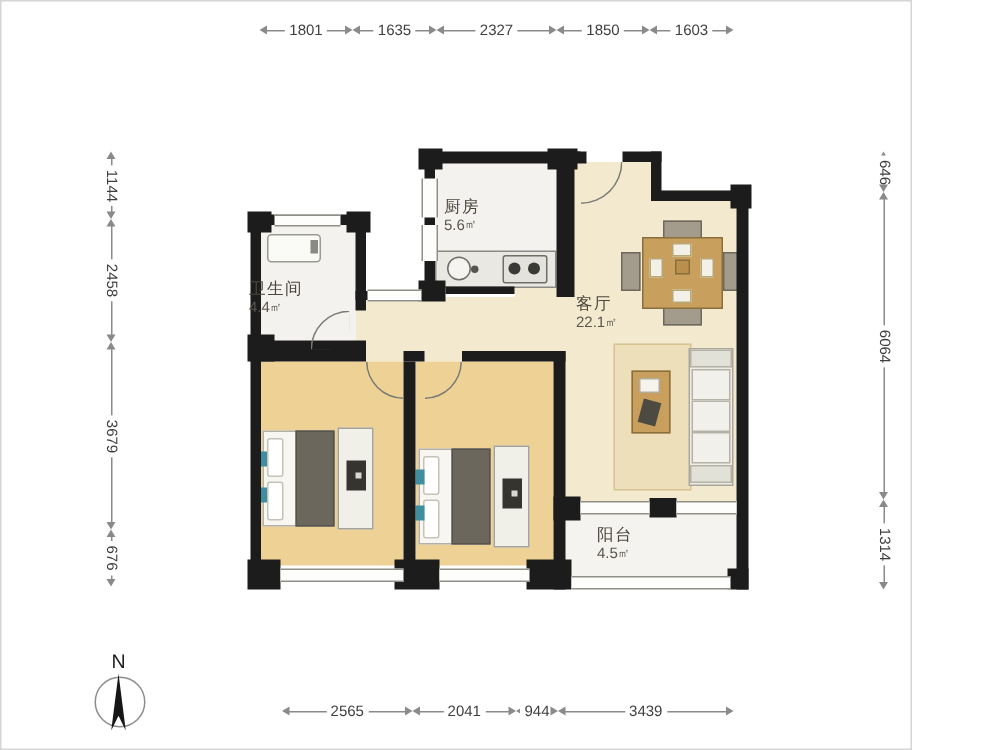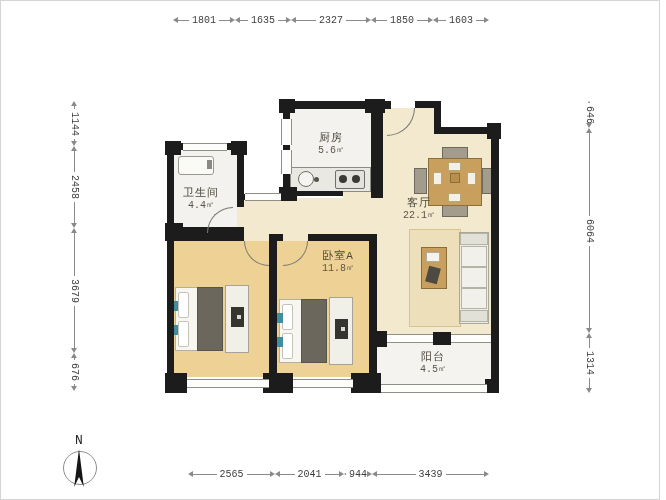--- a/index.html
+++ b/index.html
@@ -1,28 +1,28 @@
 <!DOCTYPE html>
 <html><head>
 <meta charset="utf-8">
 <style>
   html,body{margin:0;padding:0;background:#fff;}
-  .canvas{position:relative;width:660px;height:500px;background:#fff;border:1px solid #d5d5d5;
-          box-sizing:border-box;overflow:hidden;font-family:Liberation Mono, monospace;}
+  .canvas{position:relative;width:608px;height:500px;background:#fff;border:1px solid #d5d5d5;
+          box-sizing:border-box;overflow:hidden;font-family:Liberation Sans, sans-serif;}
   .floor{position:absolute;z-index:1;}
   .mask{position:absolute;background:#fff;z-index:2;}
   .wall{position:absolute;background:#1c1c1c;z-index:20;}
   .furn{position:absolute;box-sizing:border-box;z-index:10;}
   .win-h{position:absolute;background:#fdfdfc;border-top:1.5px solid #8f8f88;border-bottom:1.5px solid #8f8f88;box-sizing:border-box;z-index:22;}
   .win-v{position:absolute;background:#fdfdfc;border-left:1.5px solid #8f8f88;border-right:1.5px solid #8f8f88;box-sizing:border-box;z-index:22;}
   .arc{position:absolute;box-sizing:border-box;z-index:23;}
   .arc-br{border-right:1.4px solid #7a7a74;border-bottom:1.4px solid #7a7a74;border-bottom-right-radius:100%;}
   .arc-bl{border-left:1.4px solid #7a7a74;border-bottom:1.4px solid #7a7a74;border-bottom-left-radius:100%;}
   .arc-tl{border-top:1.4px solid #7a7a74;border-left:1.4px solid #7a7a74;border-top-left-radius:100%;}
-  .room-label{position:absolute;text-align:center;color:#4c473d;z-index:30;line-height:1.15;}
+  .room-label{position:absolute;text-align:left;color:#4c473d;z-index:30;line-height:1.15;}
   .room-label .rname{display:block;font-size:11px;letter-spacing:1px;}
   .room-label .rarea{display:block;font-size:10px;color:#5a554a;}
   .room-label i{font-style:normal;margin-top:38px;}
   .room-label .unit{font-size:8px;vertical-align:1px;}
   .dim-h{position:absolute;height:16px;z-index:5;}
   .dim-h .line{position:absolute;left:4px;right:4px;top:7.5px;height:1px;background:#8a8a8a;}
   .dim-h::before{content:"";position:absolute;left:0;top:4.5px;width:0;height:0;
     border-top:3.5px solid transparent;border-bottom:3.5px solid transparent;border-right:5px solid #8a8a8a;}
   .dim-h::after{content:"";position:absolute;right:0;top:4.5px;width:0;height:0;
     border-top:3.5px solid transparent;border-bottom:3.5px solid transparent;border-left:5px solid #8a8a8a;}
@@ -237,24 +237,20 @@
     <span class="rarea"><i>4.4</i><i class="unit">㎡</i></span>
   </div>
   <div class="room-label" style="left:295px;top:131px;width:70px;">
     <span class="rname">厨房</span>
     <span class="rarea"><i>5.6</i><i class="unit">㎡</i></span>
   </div>
   <div class="room-label" style="left:383px;top:196px;width:70px;">
     <span class="rname">客厅</span>
     <span class="rarea"><i>22.1</i><i class="unit">㎡</i></span>
   </div>
-  <div class="room-label" style="left:302px;top:249px;width:70px;">
-    <span class="rname">卧室A</span>
-    <span class="rarea"><i>11.8</i><i class="unit">㎡</i></span>
-  </div>
   <div class="room-label" style="left:397px;top:350px;width:70px;">
     <span class="rname">阳台</span>
     <span class="rarea"><i>4.5</i><i class="unit">㎡</i></span>
   </div>
 
   <div class="compass" style="left:58px;top:432px;width:40px;height:56px;">
     <span class="nlab">N</span>
     <span class="ring"></span>
     <span class="needle"></span>
   </div>

